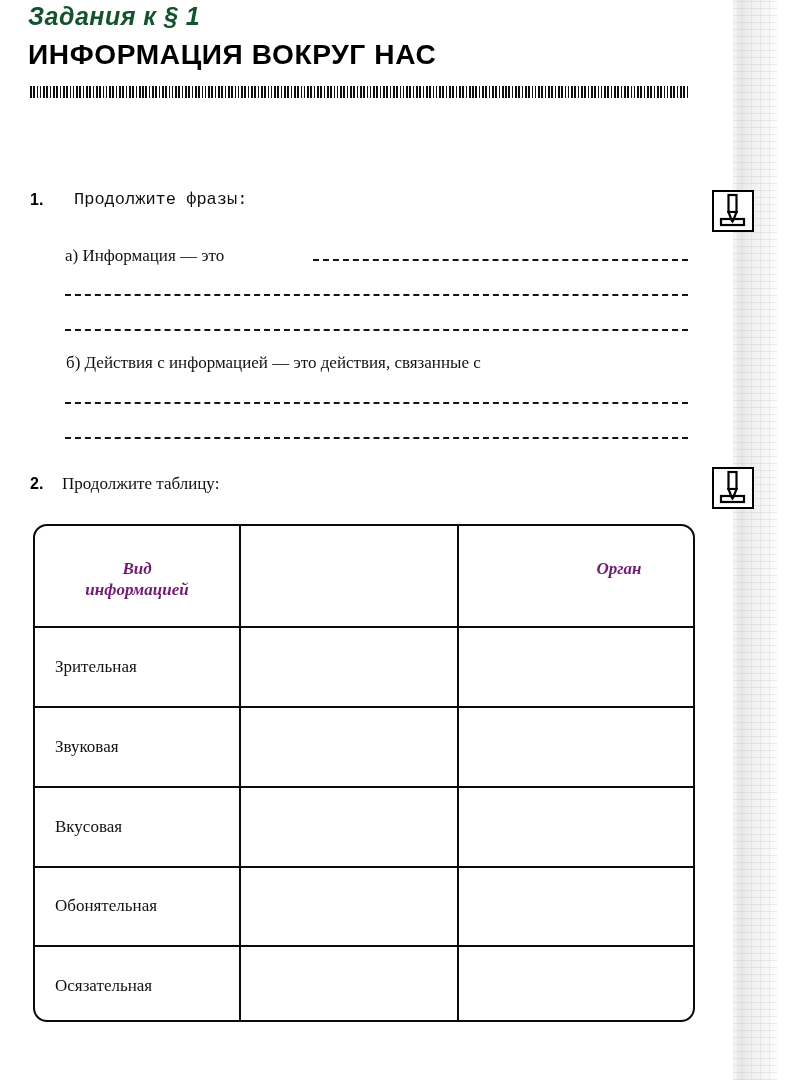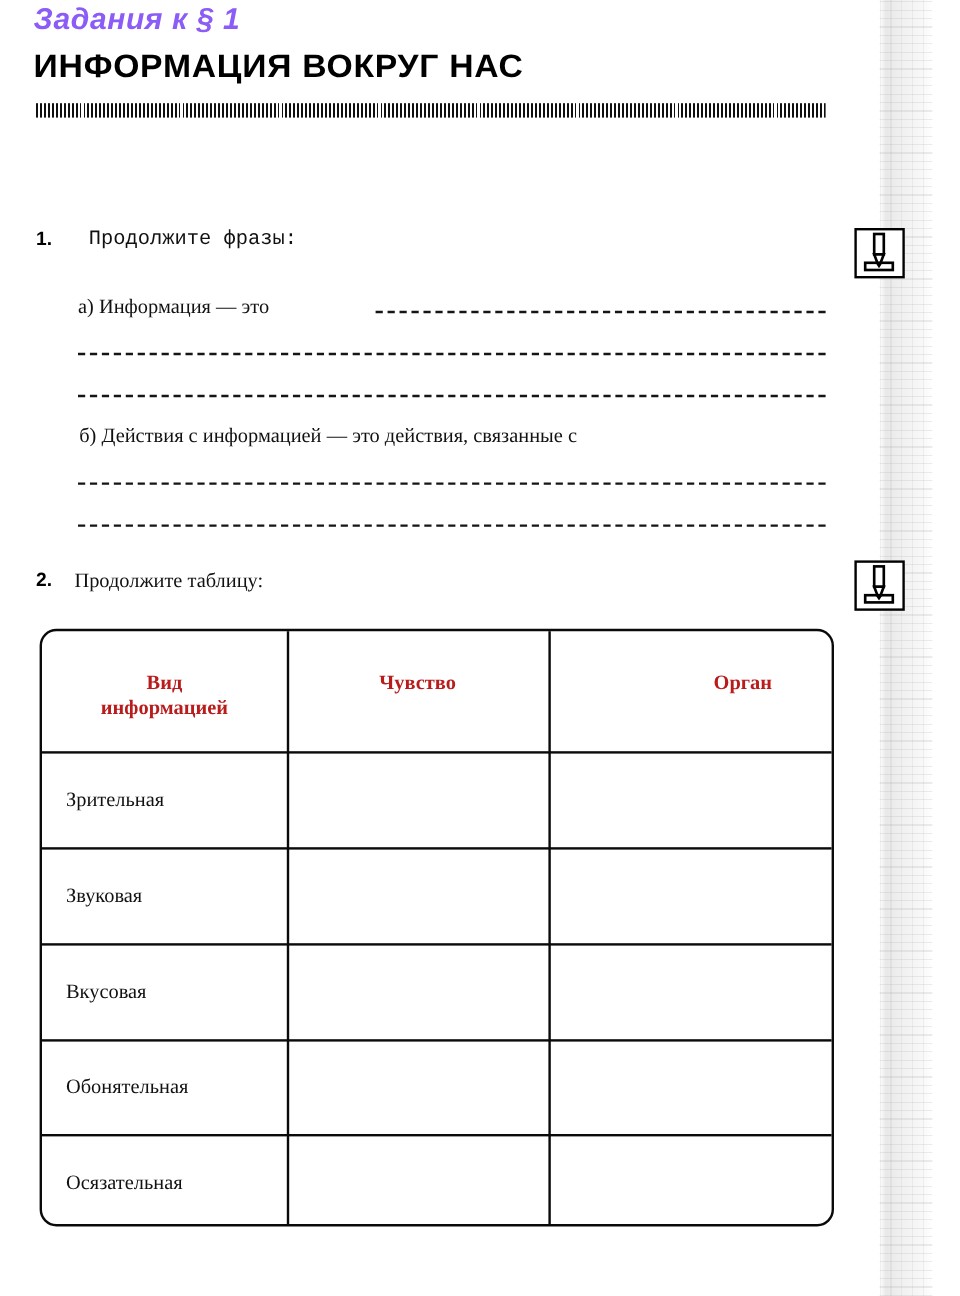--- a/index.html
+++ b/index.html
@@ -61,21 +61,21 @@
   
   .kicker {
     position: absolute;
     left: 28px;
     top: 2px;
     font-family: "Liberation Sans", "DejaVu Sans", sans-serif;
     font-style: italic;
     font-weight: 700;
     font-size: 25px;
     letter-spacing: 0.5px;
-    color: #8b5cf6;
+    color: #14532d;
     white-space: nowrap;
   }
 
   .main-title {
     position: absolute;
     left: 28px;
     top: 40px;
     font-family: "Liberation Sans", "DejaVu Sans", sans-serif;
     font-weight: 700;
     font-size: 27px;
@@ -168,22 +168,23 @@
     width: 100%;
     height: 0;
     border-top: 2px solid #0a0a0a;
   }
   .th {
     position: absolute;
     font-family: "Liberation Serif", "DejaVu Serif", serif;
     font-weight: 700;
     font-size: 17px;
     text-align: center;
-    color: #b91c1c;
+    color: #701a75;
     line-height: 1.25;
+    font-style: italic;
   }
   .td-label {
     position: absolute;
     font-family: "Liberation Serif", "DejaVu Serif", serif;
     font-size: 17px;
     color: #111;
     white-space: nowrap;
   }
 </style>
 </head>
@@ -240,21 +241,20 @@
     <div class="row-div" style="top:100px;"></div>
     <div class="row-div" style="top:180px;"></div>
     <div class="row-div" style="top:260px;"></div>
     <div class="row-div" style="top:340px;"></div>
     <div class="row-div" style="top:419px;"></div>
 
     <div class="th" style="left:0px; top:32px; width:204px;">
       <span>Вид</span><br>
       <span>информацией</span>
     </div>
-    <div class="th" style="left:204px; top:32px; width:218px;">Чувство</div>
     <div class="th" style="left:422px; top:32px; width:236px;padding-left:44px;">Орган</div>
 
     <div class="td-label" style="left:20px; top:131px;">Зрительная</div>
     <div class="td-label" style="left:20px; top:211px;">Звуковая</div>
     <div class="td-label" style="left:20px; top:291px;">Вкусовая</div>
     <div class="td-label" style="left:20px; top:370px;">Обонятельная</div>
     <div class="td-label" style="left:20px; top:450px;">Осязательная</div>
 
     <div style="position:absolute; left:206px; top:102px; width:214px; height:76px;"></div>
     <div style="position:absolute; left:424px; top:102px; width:232px; height:76px;"></div>

